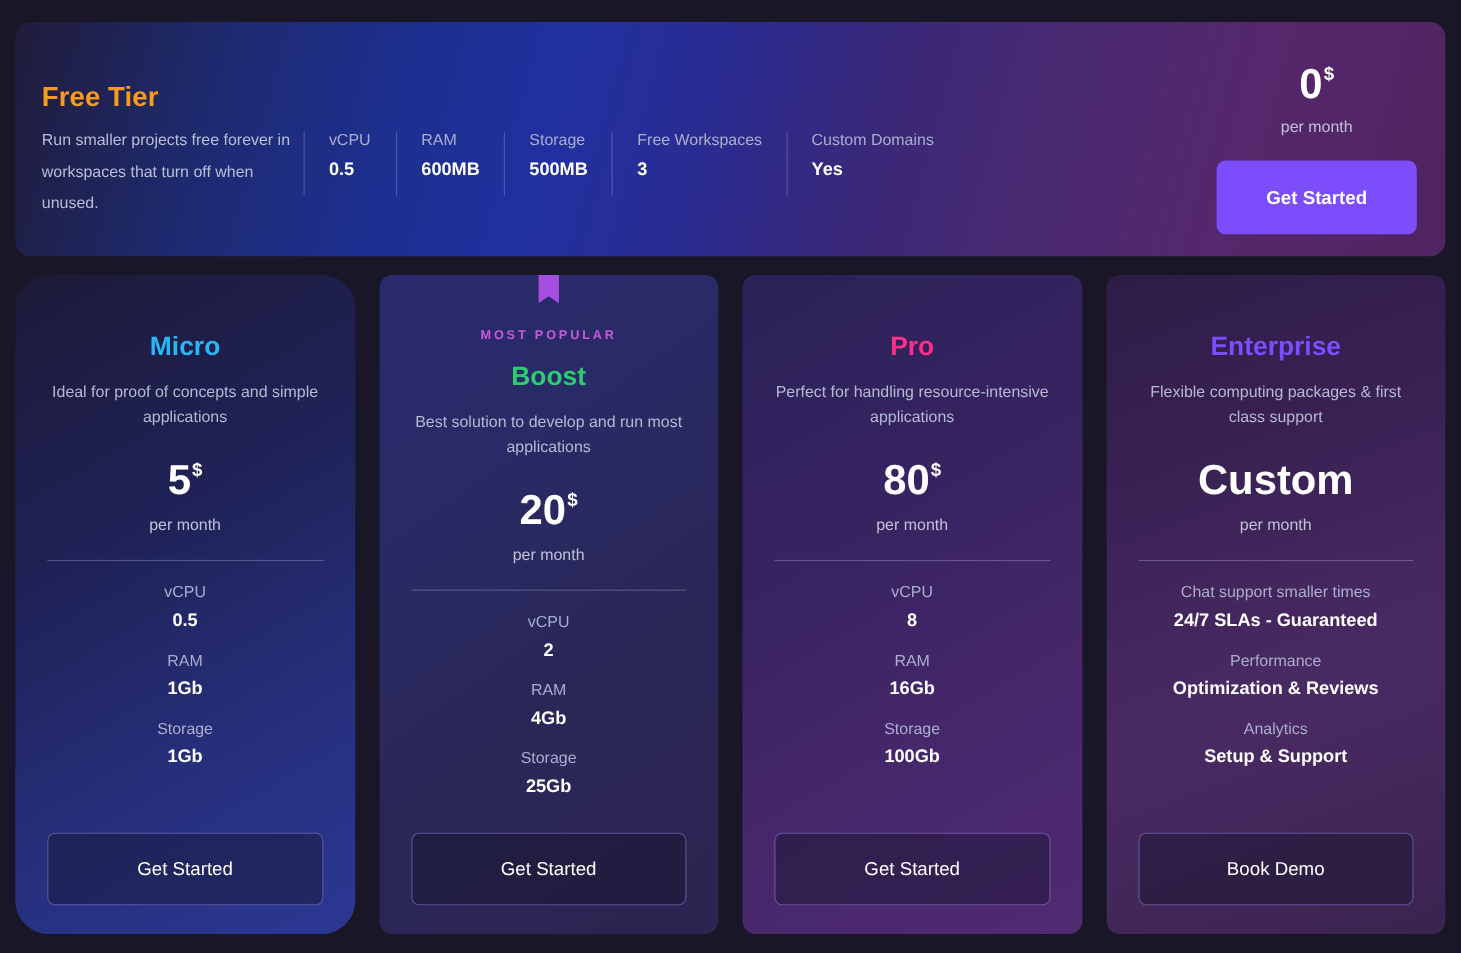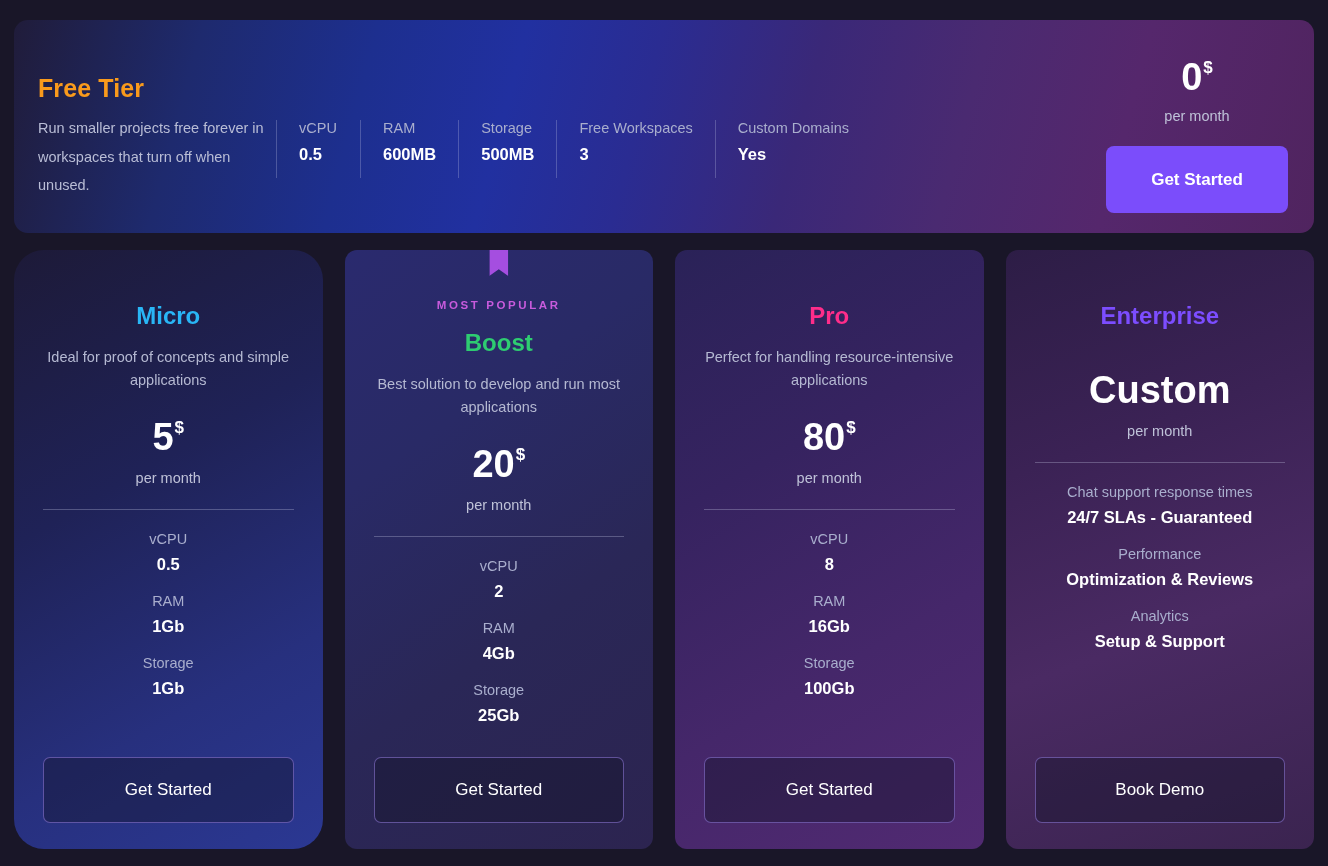--- a/index.html
+++ b/index.html
@@ -377,28 +377,29 @@
           </div>
           <div class="spec">
             <div class="spec-label">Storage</div>
             <div class="spec-value">100Gb</div>
           </div>
         </div>
         <button class="btn-outline">Get Started</button>
       </div>
       <div class="card card-ent">
         <div class="card-name" style="color:#7c4dff">Enterprise</div>
+        <div class="card-desc">Flexible computing packages &amp; first class support</div>
         <div class="card-price custom">
           <span>Custom</span>
         </div>
         <div class="card-permonth">per month</div>
         <div class="divider"></div>
         <div class="specs">
           <div class="spec">
-            <div class="spec-label">Chat support response times</div>
+            <div class="spec-label">Chat support smaller times</div>
             <div class="spec-value">24/7 SLAs - Guaranteed</div>
           </div>
           <div class="spec">
             <div class="spec-label">Performance</div>
             <div class="spec-value">Optimization &amp; Reviews</div>
           </div>
           <div class="spec">
             <div class="spec-label">Analytics</div>
             <div class="spec-value">Setup &amp; Support</div>
           </div>

